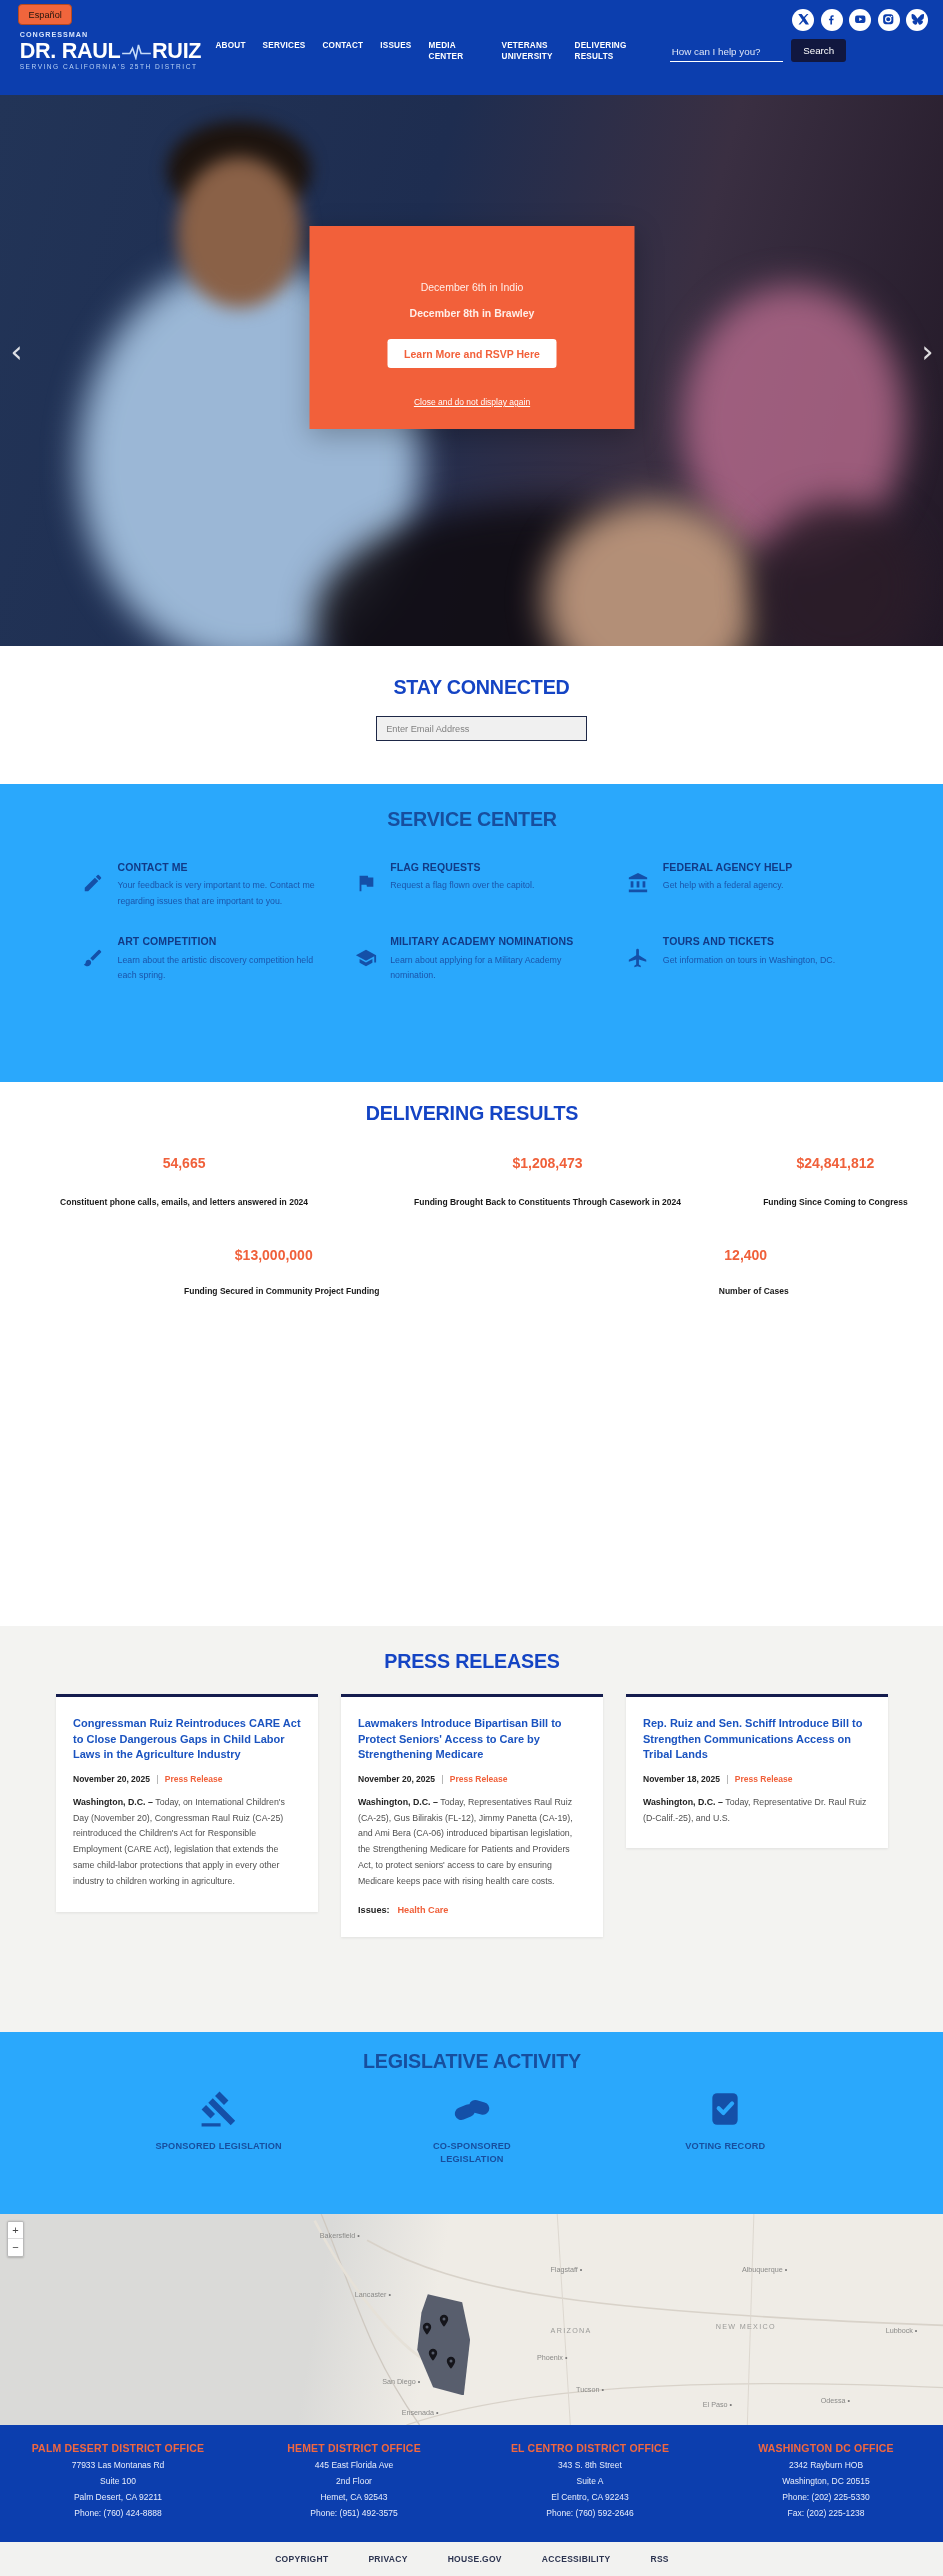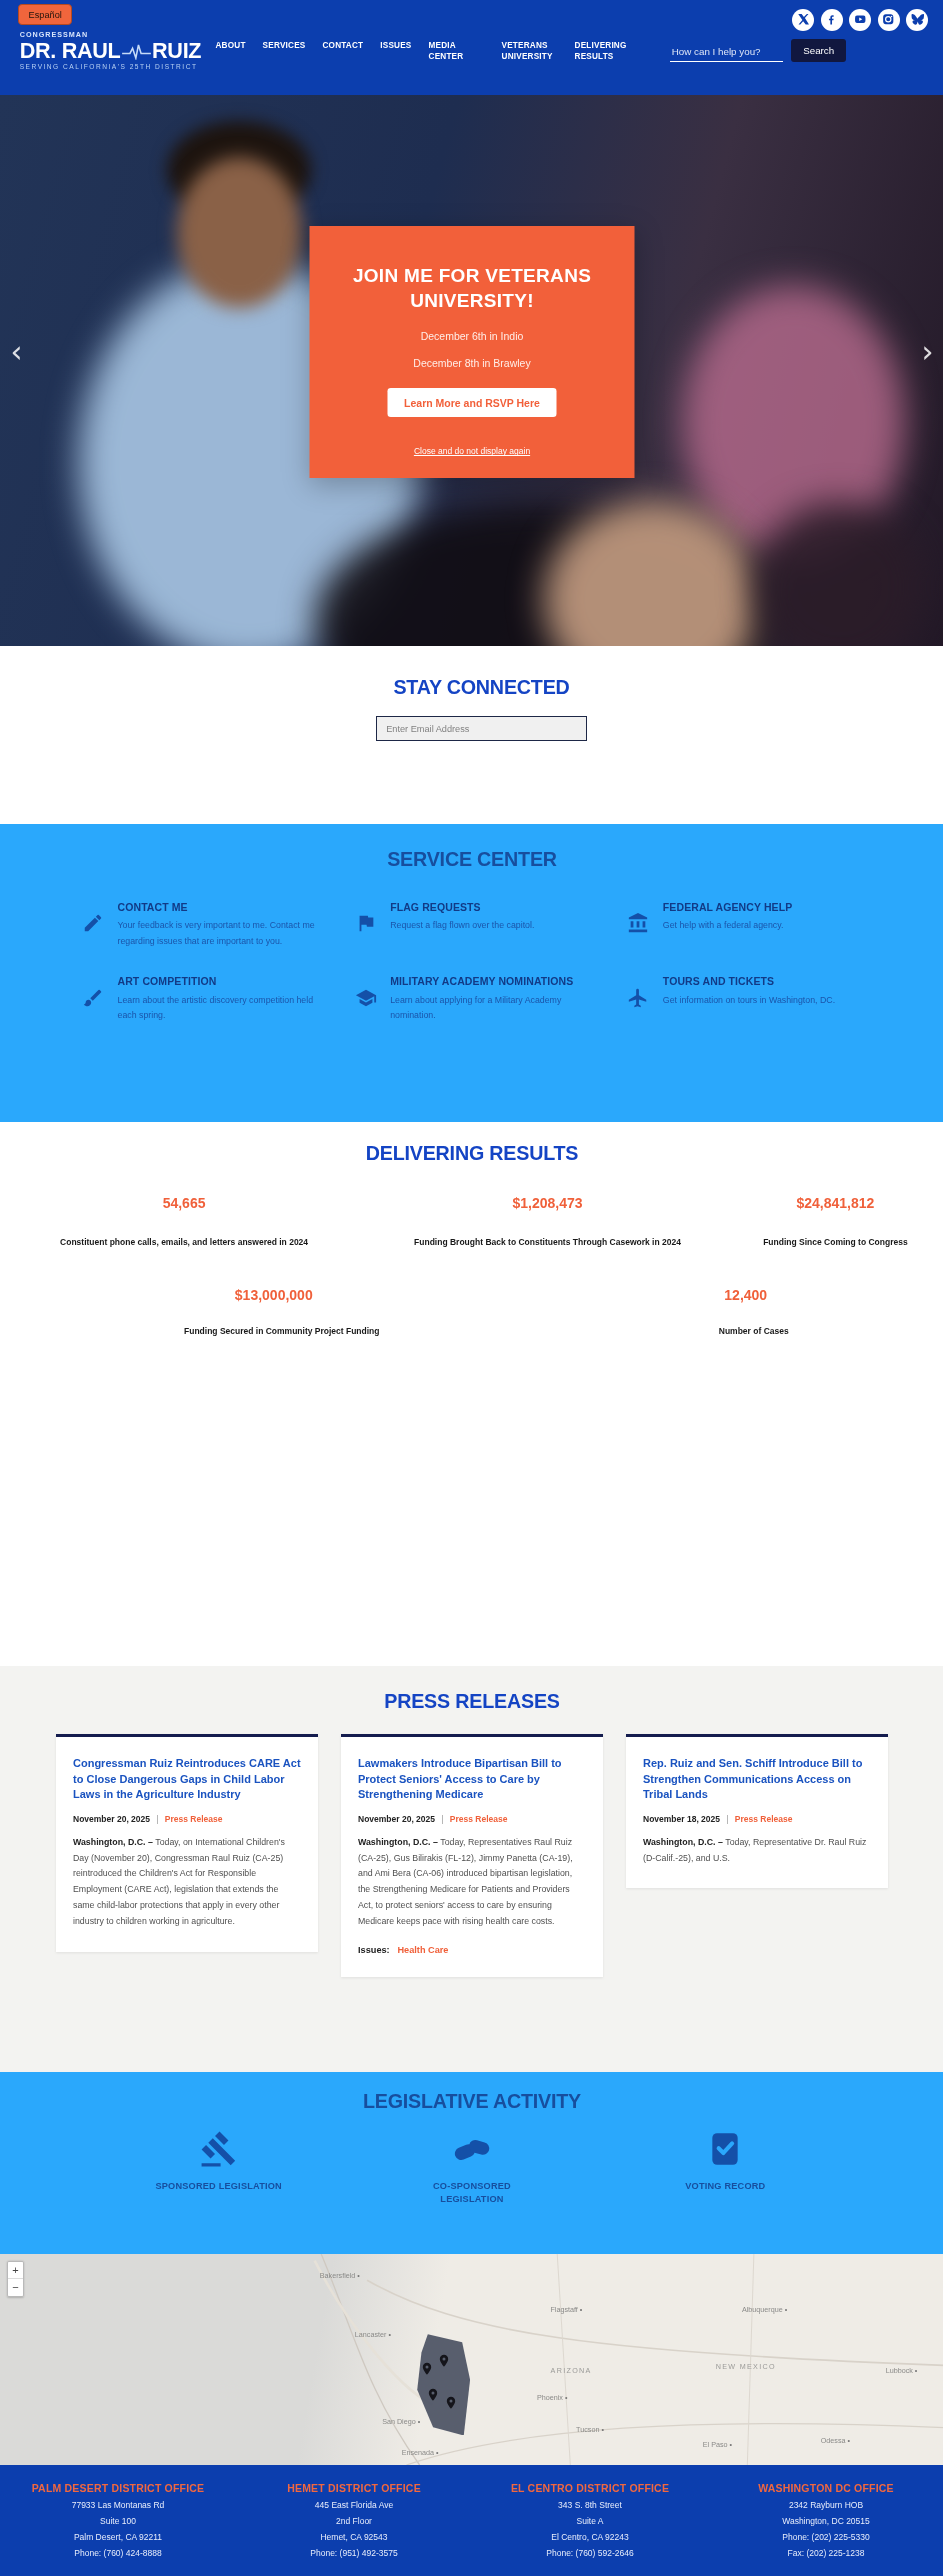--- a/index.html
+++ b/index.html
@@ -41,28 +41,28 @@
   .b6 { width:459px; height:236px; left:315px; bottom:-92px; background:rgba(16,13,20,.92); }
   .b7 { width:170px; height:170px; right:19.7px; bottom:-26px; background:rgba(42,28,40,.9); }
   .hero-arrow { position:absolute; top:44%; color:rgba(255,255,255,.85); font-size:30px; line-height:1;
     cursor:pointer; user-select:none; z-index:5; font-family:"DejaVu Sans", sans-serif; }
   .hero-arrow.prev { left:10.5px; } .hero-arrow.next { right:10.5px; }
   .modal { position:absolute; left:50%; transform:translateX(-50%); top:131px; width:325px;
     background:#f2603a; color:#fff; text-align:center; padding:38px 27.5px 22px; z-index:4;
     box-shadow:0 6.6px 26px rgba(0,0,0,.25); }
   .modal-title { font-size:19px; font-weight:bold; letter-spacing:0.3px; line-height:1.3; }
   .modal-line { font-size:10.5px; margin-top:17px; color:#ffeee8; }
-  .modal-line + .modal-line { margin-top:14.4px; }
+  .modal-line + .modal-line { margin-top:14.4px;font-weight:bold; }
   .modal-cta { display:inline-block; margin-top:19.7px; background:#fff; color:#f2603a; font-weight:bold;
     font-size:10.5px; border:none; border-radius:3.3px; padding:8.5px 17px; cursor:pointer; }
   .modal-close { display:inline-block; margin-top:29px; color:#fff; font-size:8.5px;
     text-decoration:underline; cursor:pointer; }
 
   
-  .stay { height:178px; background:#fff; text-align:center; padding-top:30px;padding-left:19px; }
+  .stay { height:138px; background:#fff; text-align:center; padding-top:30px;padding-left:19px; }
   .sec-head { font-size:19.7px; font-weight:bold; letter-spacing:-0.2px; color:#1444c4; }
   .email-input { margin-top:17px; width:211px; height:25px; background:#f0f0f0; border:1.3px solid #1d2746;
     font-size:9.2px; color:#333; padding:0 9.2px; outline:none; }
   .email-input::placeholder { color:#828282; }
 
   
   .service { height:298px; background:#2aa8fc; padding-top:23.6px; }
   .service .sec-head { color:#174e9e; text-align:center; }
   .svc-grid { width:780px; margin:30px auto 0; display:grid; grid-template-columns:1fr 1fr 1fr;
     column-gap:38px; row-gap:26px; }
@@ -203,21 +203,20 @@
       <div class="blob b2"></div>
     <div class="blob b4"></div>
       <div class="blob b6"></div>
       <div class="blob b5"></div>
       <div class="blob b7"></div>
   </div>
   <span class="hero-arrow prev">‹</span>
   <span class="hero-arrow next">›</span>
 
   <div class="modal">
-    <div class="modal-title">JOIN ME FOR VETERANS UNIVERSITY!</div>
     <div class="modal-line">December 6th in Indio</div>
     <div class="modal-line">December 8th in Brawley</div>
     <div><button class="modal-cta">Learn More and RSVP Here</button></div>
     <span class="modal-close">Close and do not display again</span>
   </div>
 </div>
 
 <div class="stay">
   <div class="sec-head">STAY CONNECTED</div>
   <input class="email-input" type="text" placeholder="Enter Email Address" style="">

